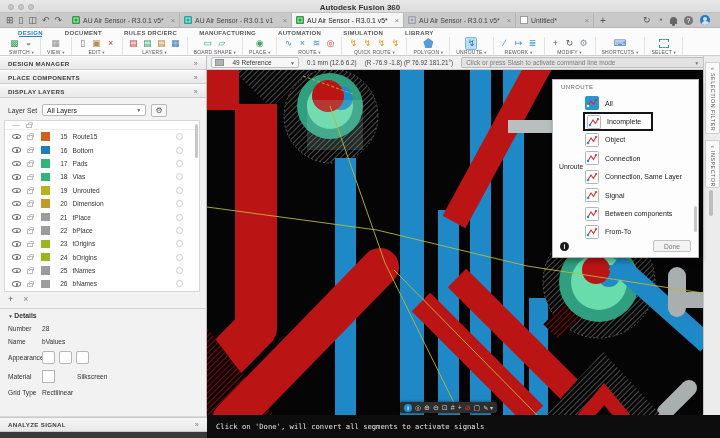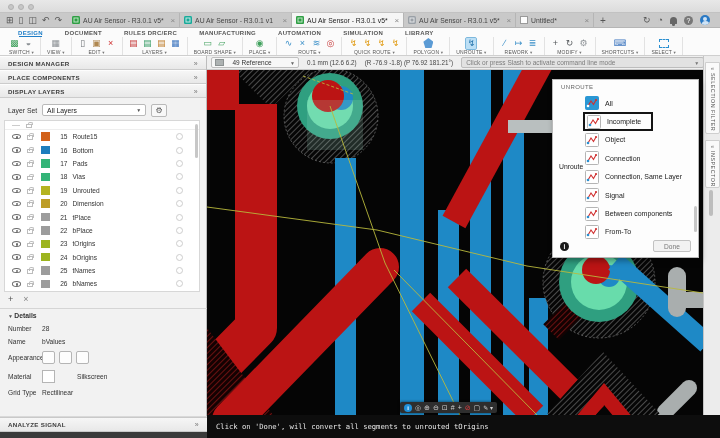--- a/index.html
+++ b/index.html
@@ -153,20 +153,21 @@
   #bottombar { position:absolute; left:207px; top:415px; width:513px; height:23px; background:#0d0d0d; display:flex; align-items:center; padding-left:9px; }
   #bottombar span { font-family:"DejaVu Sans Mono", monospace; font-size:7.2px; color:#e8e8e8; }
 </style>
 </head>
 <body>
 
 <div id="titlebar">
   <span class="traffic" style="left:8px"></span>
   <span class="traffic" style="left:18px"></span>
   <span class="traffic" style="left:28px"></span>
+  <div id="win-title">Autodesk Fusion 360</div>
 </div>
 
 <div id="tabbar">
   <div class="qicons">
 
   <span>⊞</span>
       <span>▯</span>
       <span>◫</span>
       <span>↶</span>
       <span>↷</span>
@@ -730,14 +731,14 @@
     </div>
   <div id="ugroup-label">Unroute</div>
   <div id="upanel-foot">
     <span id="uinfo">i</span>
     <span id="done-btn">Done</span>
   </div>
   <div id="upanel-scroll"></div>
 </div>
 
 <div id="bottombar">
-  <span>Click on 'Done', will convert all segments to unrouted tOrigins</span>
+  <span>Click on 'Done', will convert all segments to activate signals</span>
 </div>
 
 </body></html>

